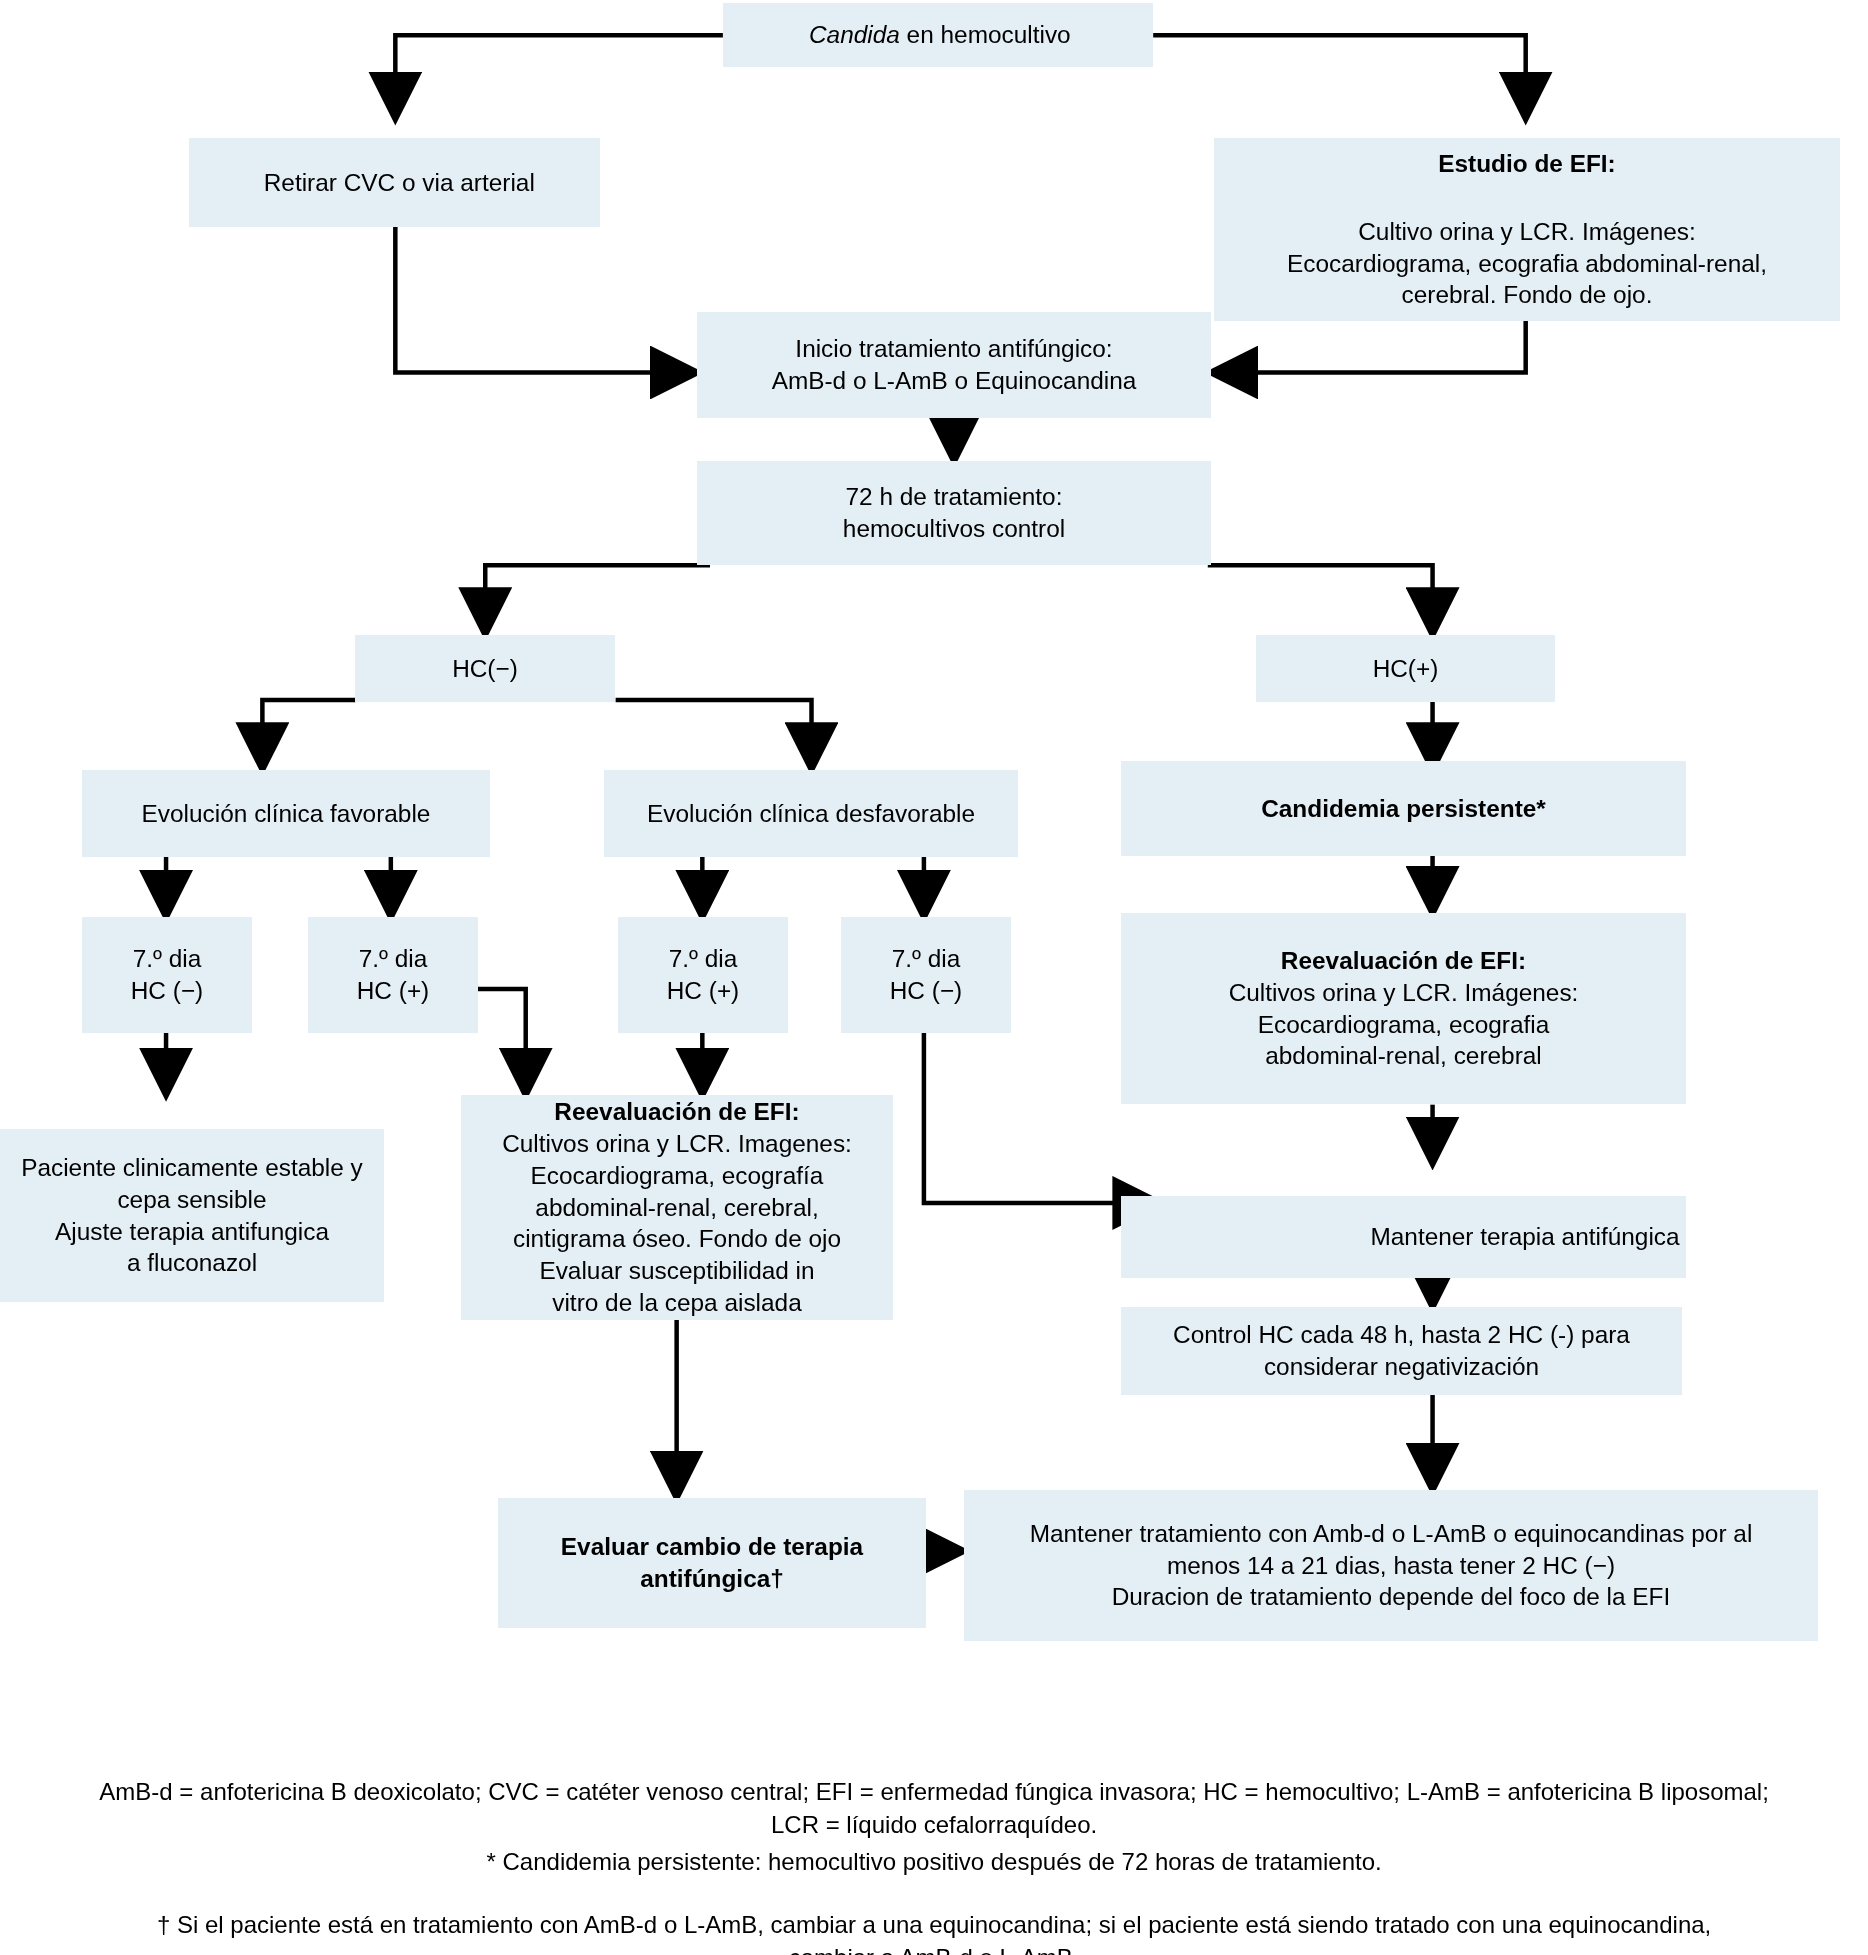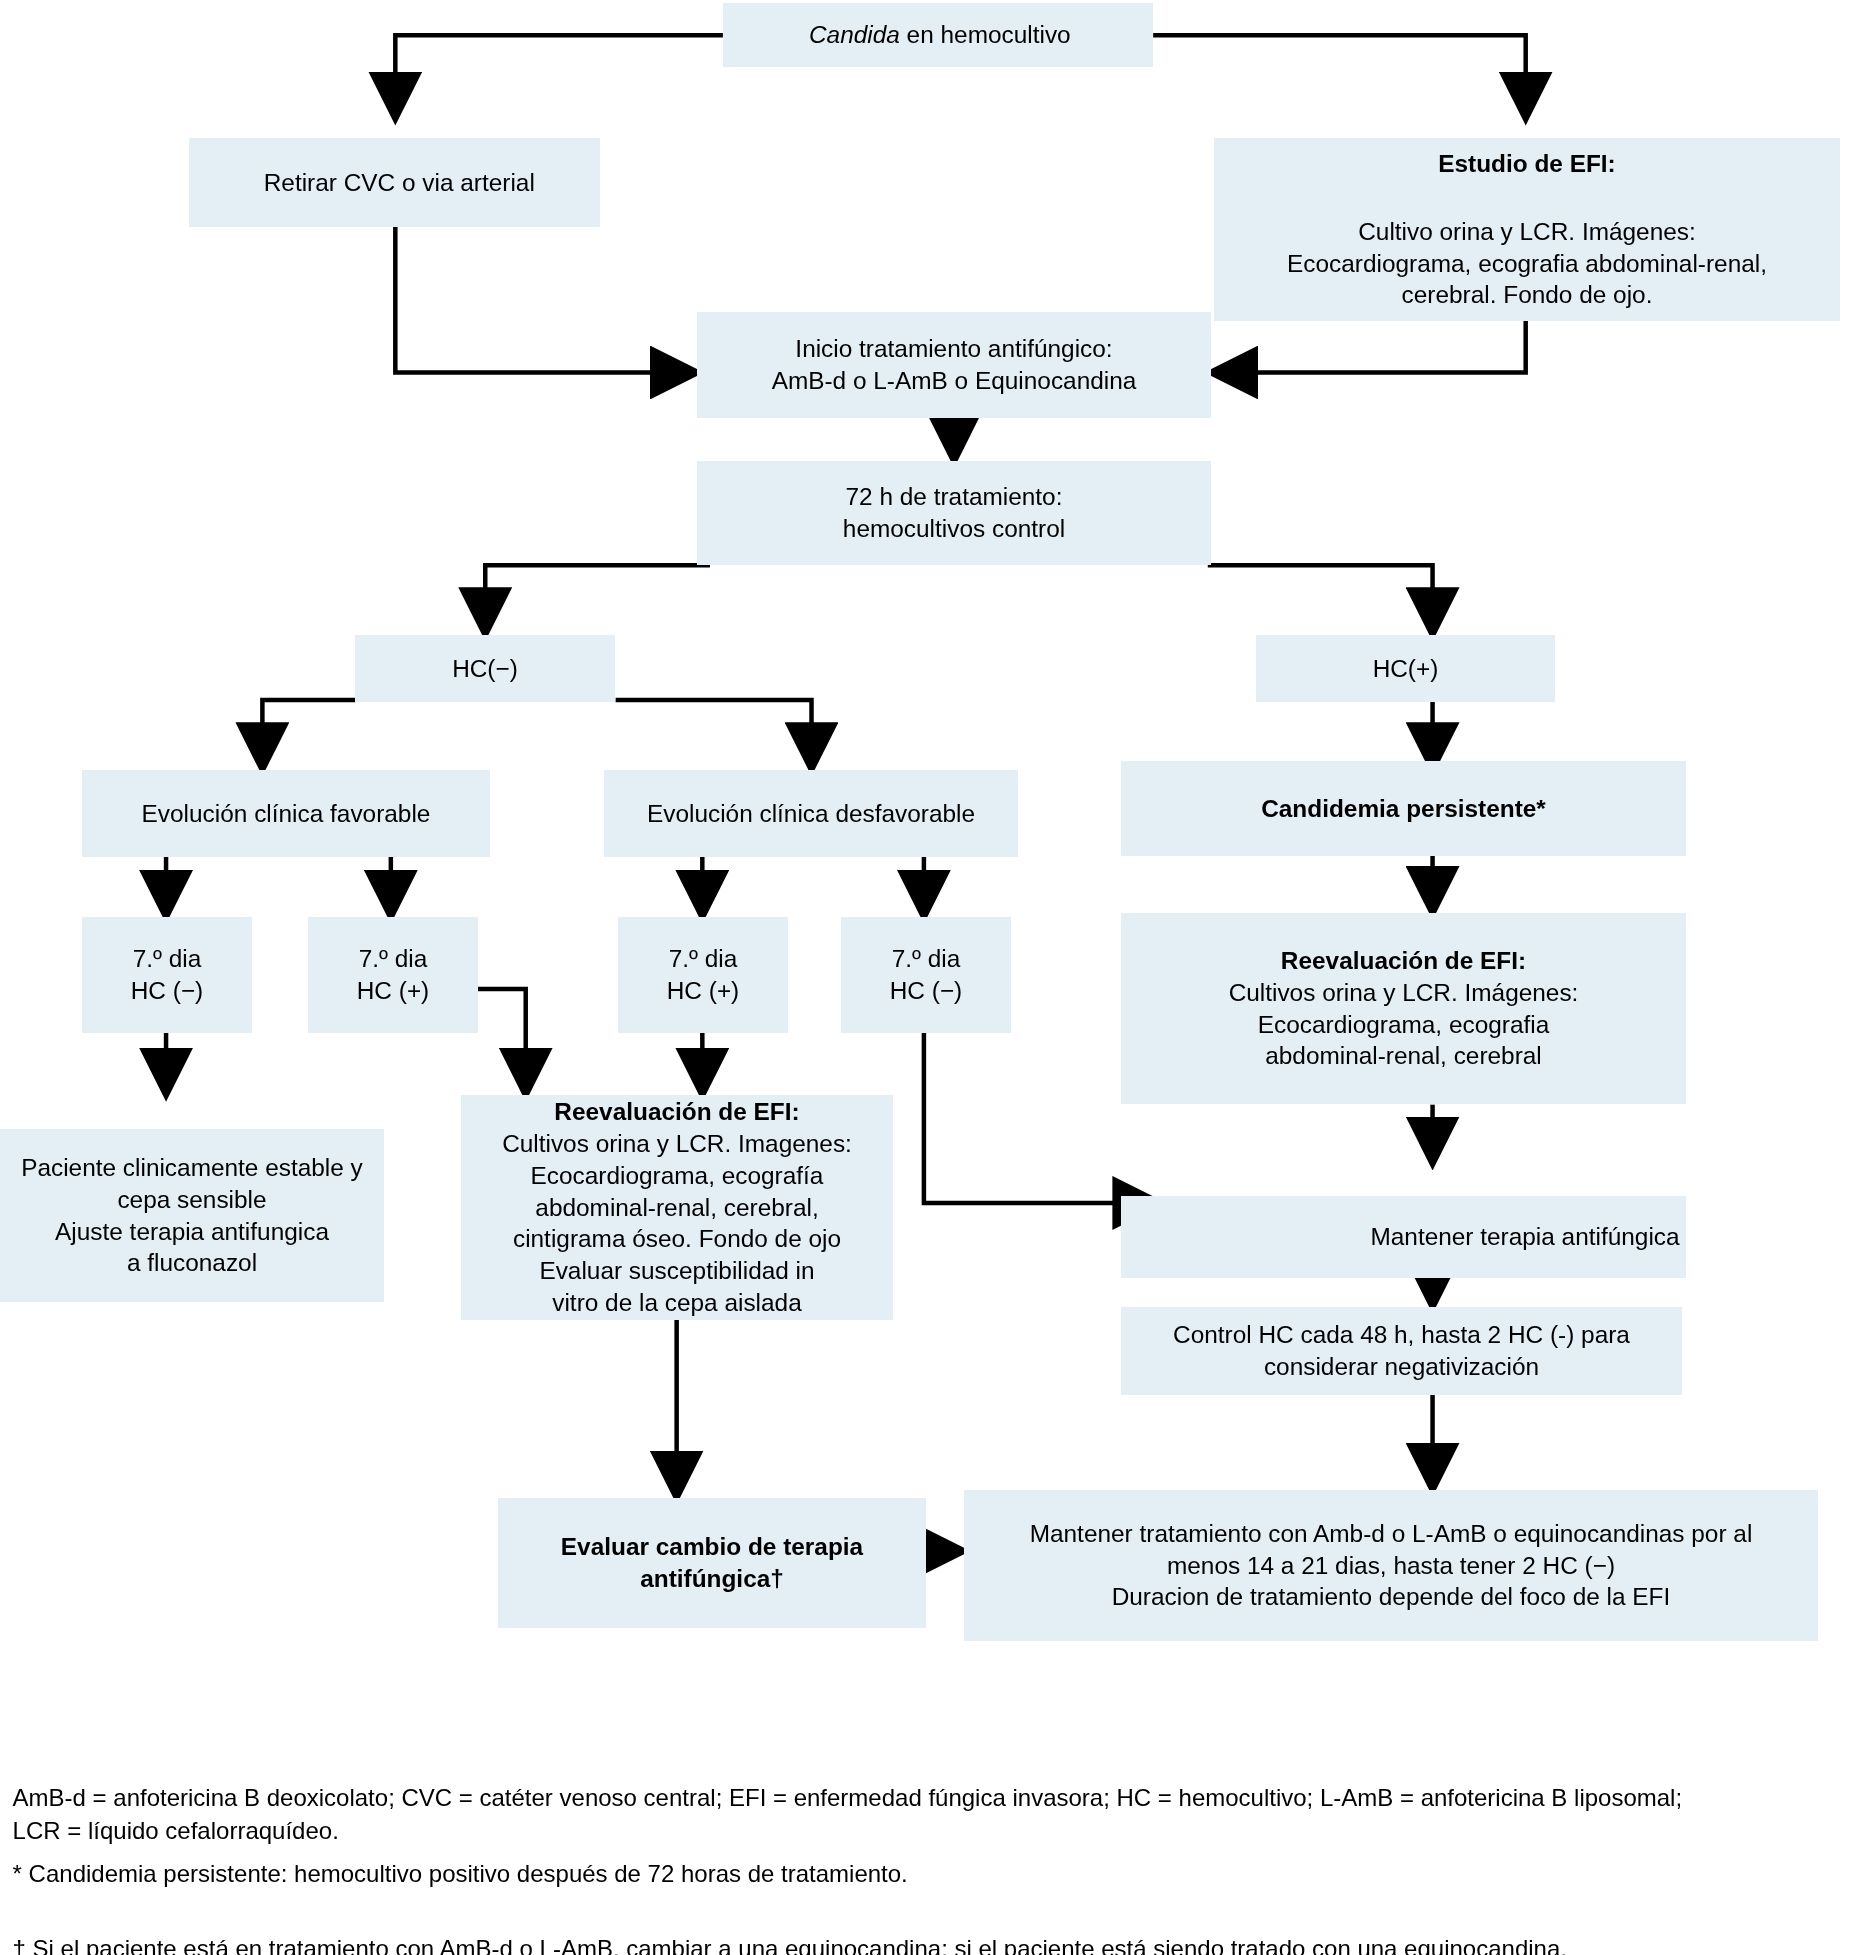--- a/index.html
+++ b/index.html
@@ -52,22 +52,23 @@
   .node .it { font-style: italic; }
   .footnotes {
     position: absolute;
     left: 2.6px;
     width: 1863px;
     font-size: 24px;
     line-height: 1.38;
     z-index: 2;
   }
   .footnotes p {
-    margin: 10px;
+    margin: 4px;
     white-space: pre-line;
+    text-align: center;
   }
   .fn-gap { height: 22px; }
 </style>
 </head>
 <body>
 
 <div id="page">
 
   <svg id="flow-svg" viewBox="0 0 2909 3044" xmlns="http://www.w3.org/2000/svg">
     <defs>

